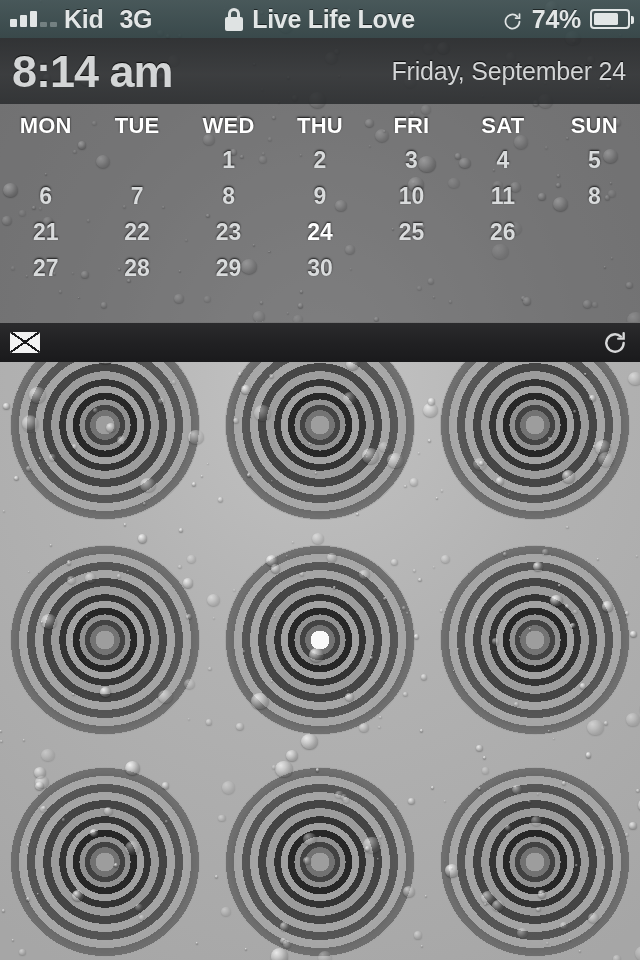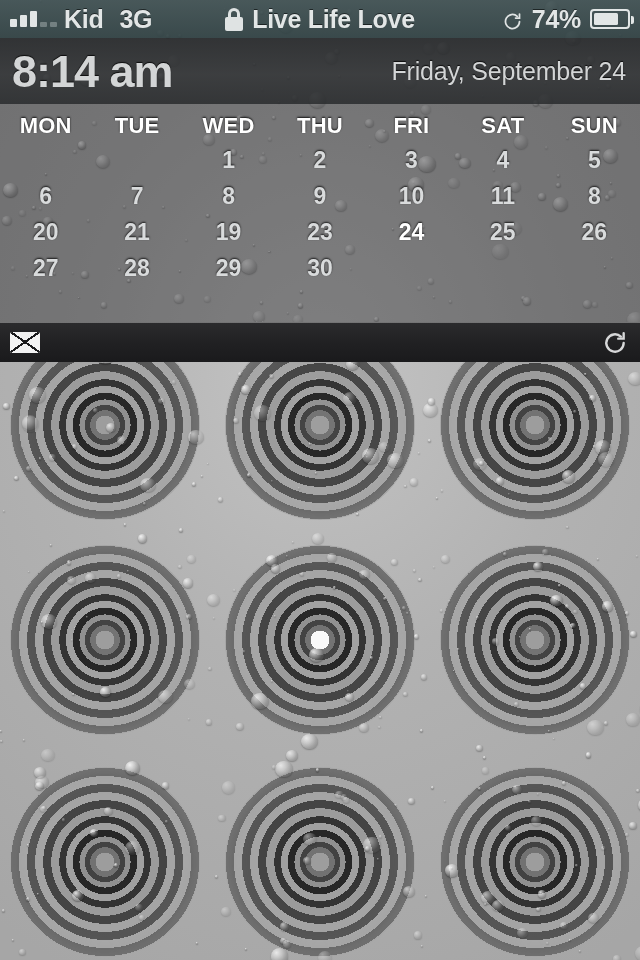--- a/index.html
+++ b/index.html
@@ -678,23 +678,22 @@
         <div class="cal-row cal-week">
           <span class="cell">6</span>
           <span class="cell">7</span>
           <span class="cell">8</span>
           <span class="cell">9</span>
           <span class="cell">10</span>
           <span class="cell">11</span>
           <span class="cell">8</span>
         </div>
         <div class="cal-row cal-week">
-          <span class="cell">20</span>
           <span class="cell">21</span>
-          <span class="cell">19</span>
+          <span class="cell">22</span>
           <span class="cell">23</span>
           <span class="cell today">24</span>
           <span class="cell">25</span>
           <span class="cell">26</span>
         </div>
         <div class="cal-row cal-week">
           <span class="cell">27</span>
           <span class="cell">28</span>
           <span class="cell">29</span>
           <span class="cell">30</span>

